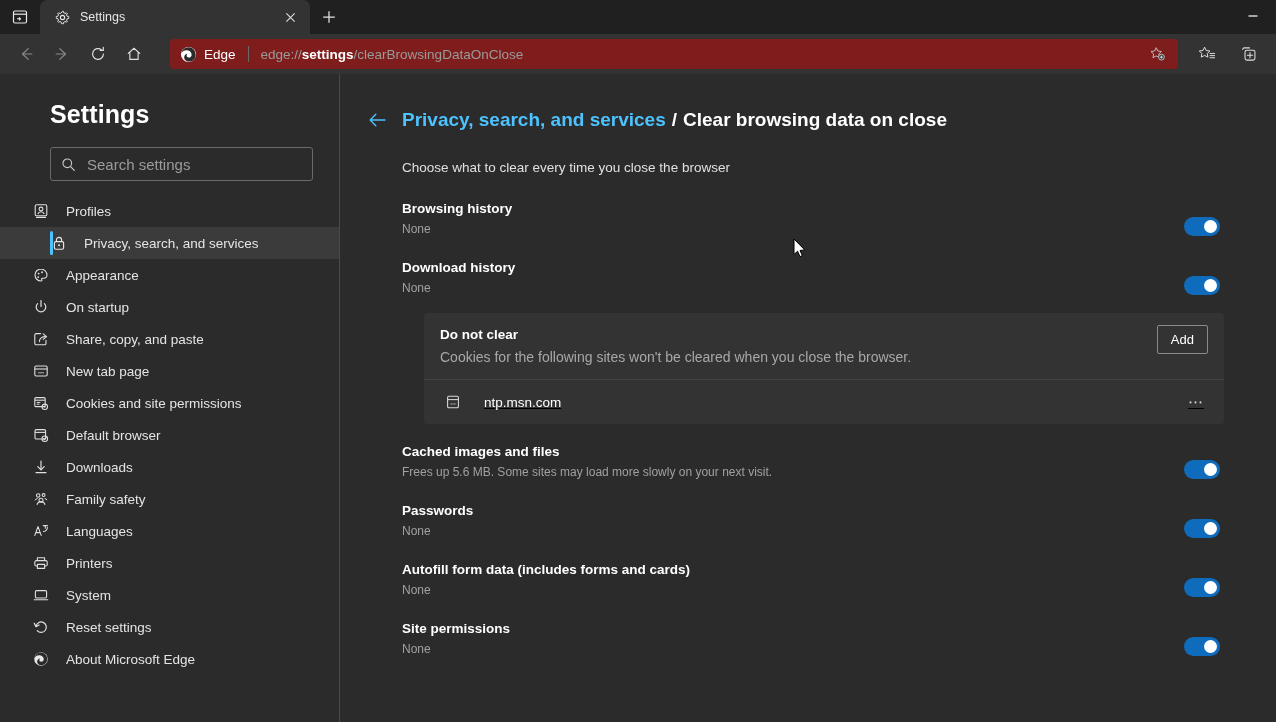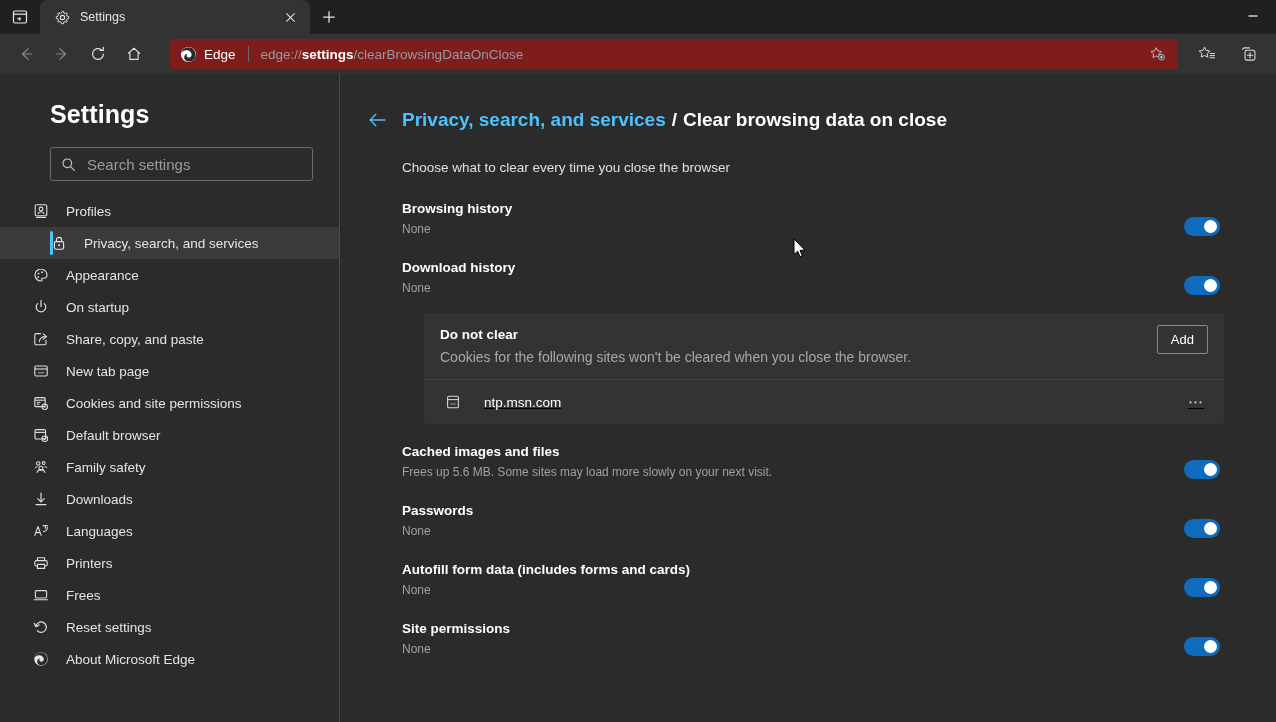--- a/index.html
+++ b/index.html
@@ -527,45 +527,45 @@
             <circle cx="11.8" cy="11.7" r="2.8" fill="none" stroke="#e0e0e0" stroke-width="1.05"></circle>
             <path d="M10.5 11.7 L11.5 12.7 L13.2 10.7" fill="none" stroke="#e0e0e0" stroke-width="1.1" stroke-linecap="round" stroke-linejoin="round"></path>
           </svg>
         </span>
         <span>Default browser</span>
       </div>
 
       <div class="nav-item">
         <span class="ico">
           <svg width="16" height="16" viewBox="0 0 16 16">
+            <path d="M8 2 V10.6" stroke="#e0e0e0" stroke-width="1.2" stroke-linecap="round"></path>
+            <path d="M4.8 7.6 L8 10.8 L11.2 7.6" fill="none" stroke="#e0e0e0" stroke-width="1.2" stroke-linecap="round" stroke-linejoin="round"></path>
+            <path d="M3 13.6 H13" stroke="#e0e0e0" stroke-width="1.2" stroke-linecap="round"></path>
+          </svg>
+        </span>
+        <span>Downloads</span>
+      </div>
+
+      <div class="nav-item">
+        <span class="ico">
+          <svg width="16" height="16" viewBox="0 0 16 16">
             <circle cx="5.2" cy="4.4" r="1.7" fill="none" stroke="#e0e0e0" stroke-width="1.05"></circle>
             <circle cx="10.6" cy="4.0" r="1.4" fill="none" stroke="#e0e0e0" stroke-width="1.05"></circle>
             <circle cx="8" cy="9.2" r="2.0" fill="none" stroke="#e0e0e0" stroke-width="1.05"></circle>
             <path d="M4.0 13.8 A4.1 4.1 0 0 1 12.0 13.8" fill="none" stroke="#e0e0e0" stroke-width="1.05"></path>
             <path d="M2.0 9.4 A3.2 3.2 0 0 1 4.6 7.5" fill="none" stroke="#e0e0e0" stroke-width="1.0"></path>
             <path d="M14.0 9.2 A3.0 3.0 0 0 0 11.6 7.4" fill="none" stroke="#e0e0e0" stroke-width="1.0"></path>
           </svg>
         </span>
         <span>Family safety</span>
       </div>
 
       <div class="nav-item">
         <span class="ico">
           <svg width="16" height="16" viewBox="0 0 16 16">
-            <path d="M8 2 V10.6" stroke="#e0e0e0" stroke-width="1.2" stroke-linecap="round"></path>
-            <path d="M4.8 7.6 L8 10.8 L11.2 7.6" fill="none" stroke="#e0e0e0" stroke-width="1.2" stroke-linecap="round" stroke-linejoin="round"></path>
-            <path d="M3 13.6 H13" stroke="#e0e0e0" stroke-width="1.2" stroke-linecap="round"></path>
-          </svg>
-        </span>
-        <span>Downloads</span>
-      </div>
-
-      <div class="nav-item">
-        <span class="ico">
-          <svg width="16" height="16" viewBox="0 0 16 16">
             <path d="M1.8 12.4 L5.0 3.6 L8.2 12.4 M3.0 9.6 H7.0" fill="none" stroke="#e0e0e0" stroke-width="1.1" stroke-linecap="round" stroke-linejoin="round"></path>
             <path d="M10.2 2.6 H14.4 M12.3 2.6 V5.2 M14.4 4.2 C14.4 6.6 12.6 8.2 10.4 8.6" fill="none" stroke="#e0e0e0" stroke-width="1.05" stroke-linecap="round"></path>
           </svg>
         </span>
         <span>Languages</span>
       </div>
 
       <div class="nav-item">
         <span class="ico">
           <svg width="16" height="16" viewBox="0 0 16 16">
@@ -577,21 +577,21 @@
         <span>Printers</span>
       </div>
 
       <div class="nav-item">
         <span class="ico">
           <svg width="16" height="16" viewBox="0 0 16 16">
             <rect x="2.4" y="3.6" width="11.2" height="7.4" rx="1.2" fill="none" stroke="#e0e0e0" stroke-width="1.1"></rect>
             <path d="M1.2 12.8 H14.8" stroke="#e0e0e0" stroke-width="1.1" stroke-linecap="round"></path>
           </svg>
         </span>
-        <span>Frees</span>
+        <span>System</span>
       </div>
 
       <div class="nav-item">
         <span class="ico">
           <svg width="16" height="16" viewBox="0 0 16 16">
             <path d="M3.0 7.4 A5.2 5.2 0 1 1 4.2 11.6" fill="none" stroke="#e0e0e0" stroke-width="1.2" stroke-linecap="round"></path>
             <path d="M1.3 4.4 L3.0 7.6 L6.1 6.0" fill="none" stroke="#e0e0e0" stroke-width="1.2" stroke-linecap="round" stroke-linejoin="round"></path>
           </svg>
         </span>
         <span>Reset settings</span>

